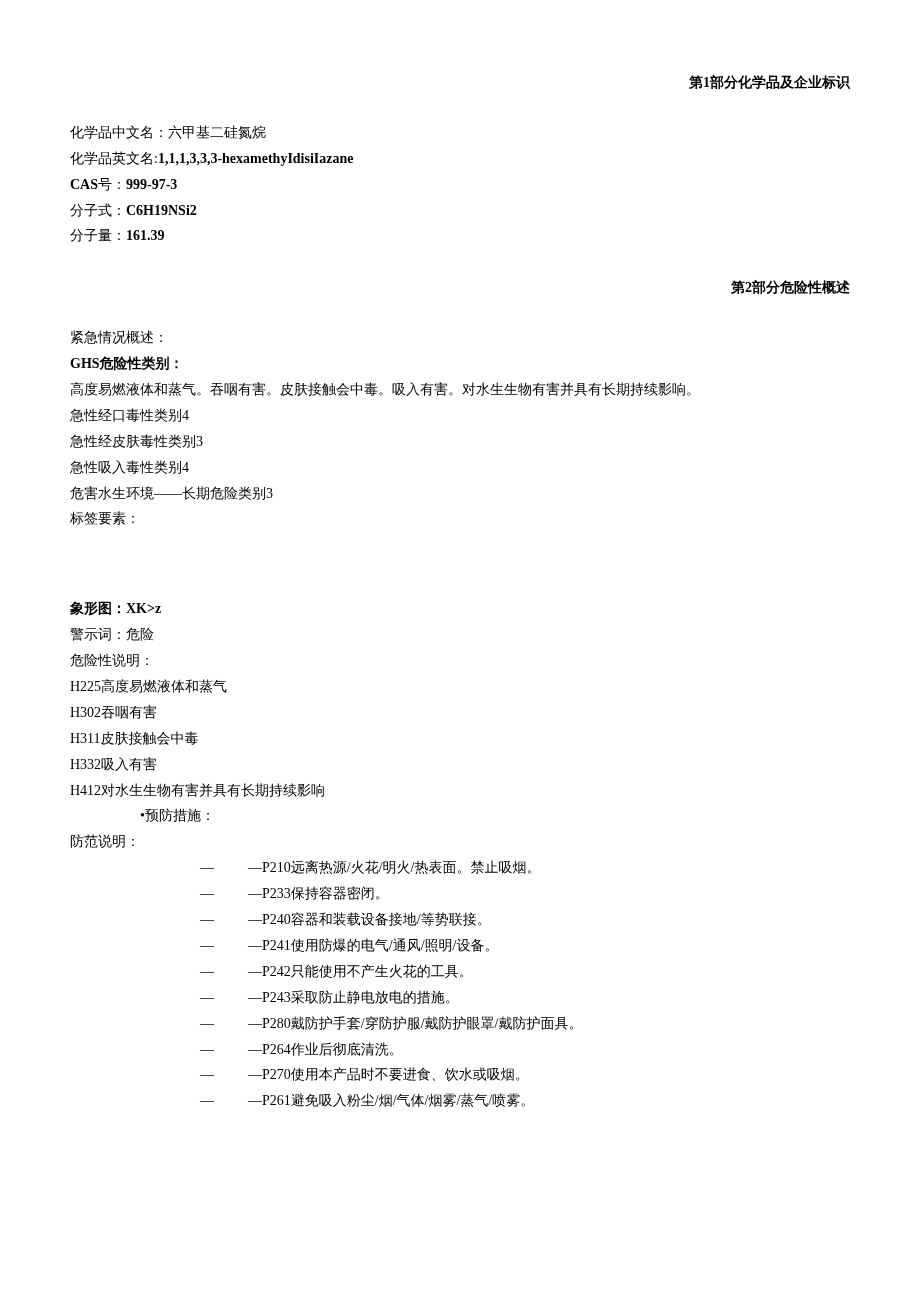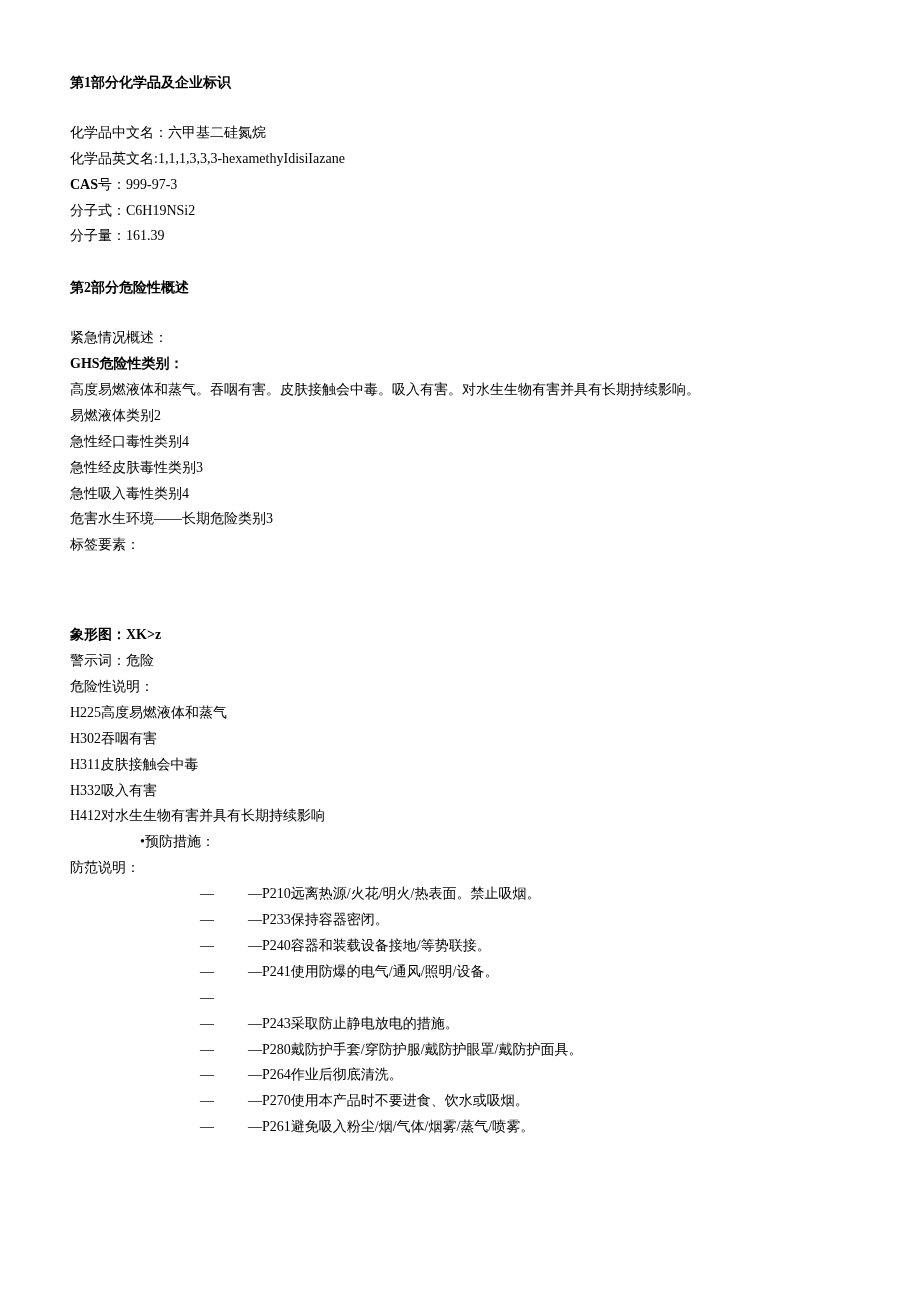--- a/index.html
+++ b/index.html
@@ -7,35 +7,36 @@
       padding: 60px 70px;
       font-family: "SimSun", "宋体", serif;
       font-size: 14px;
       line-height: 1.85;
       color: #000;
       background: #fff;
       width: 920px;
       box-sizing: border-box;
     }
     .section-title {
-      text-align: left;
+      text-align: right;
       font-weight: bold;
       margin: 10px 0 24px 0;
     }
     .section-title .num {
       font-family: "Times New Roman", serif;
     }
     .field-line {
       margin: 0;
     }
     .bold {
       font-weight: bold;
     }
     .roman {
       font-family: "Times New Roman", serif;
+      font-weight: bold;
     }
     .block {
       margin-bottom: 26px;
     }
     .spacer-sm { height: 64px; }
     .bullet-header {
       margin-left: 70px;
     }
     .precaution-list {
       margin-left: 130px;
@@ -87,21 +88,20 @@
   <span>第</span><span class="num">2</span><span>部分危险性概述</span>
 </div>
 
 <div>
   <p class="field-line">紧急情况概述：</p>
   <p class="field-line">
     <span class="bold roman">GHS</span><span class="bold">危险性类别：</span>
   </p>
 
   <p class="field-line">高度易燃液体和蒸气。吞咽有害。皮肤接触会中毒。吸入有害。对水生生物有害并具有长期持续影响。</p>
-  <p class="field-line">易燃液体类别2</p>
   <p class="field-line">急性经口毒性类别4</p>
   <p class="field-line">急性经皮肤毒性类别3</p>
   <p class="field-line">急性吸入毒性类别4</p>
   <p class="field-line">危害水生环境——长期危险类别3</p>
 
   <p class="field-line">标签要素：</p>
 
   <div class="spacer-sm"></div>
 
   <p class="field-line">
@@ -135,20 +135,21 @@
     <div class="precaution-item">
         <span class="dash">—</span>
         <span>—P240容器和装载设备接地/等势联接。</span>
       </div>
     <div class="precaution-item">
         <span class="dash">—</span>
         <span>—P241使用防爆的电气/通风/照明/设备。</span>
       </div>
     <div class="precaution-item">
         <span class="dash">—</span>
+        <span>—P242只能使用不产生火花的工具。</span>
       </div>
     <div class="precaution-item">
         <span class="dash">—</span>
         <span>—P243采取防止静电放电的措施。</span>
       </div>
     <div class="precaution-item">
         <span class="dash">—</span>
         <span>—P280戴防护手套/穿防护服/戴防护眼罩/戴防护面具。</span>
       </div>
     <div class="precaution-item">

